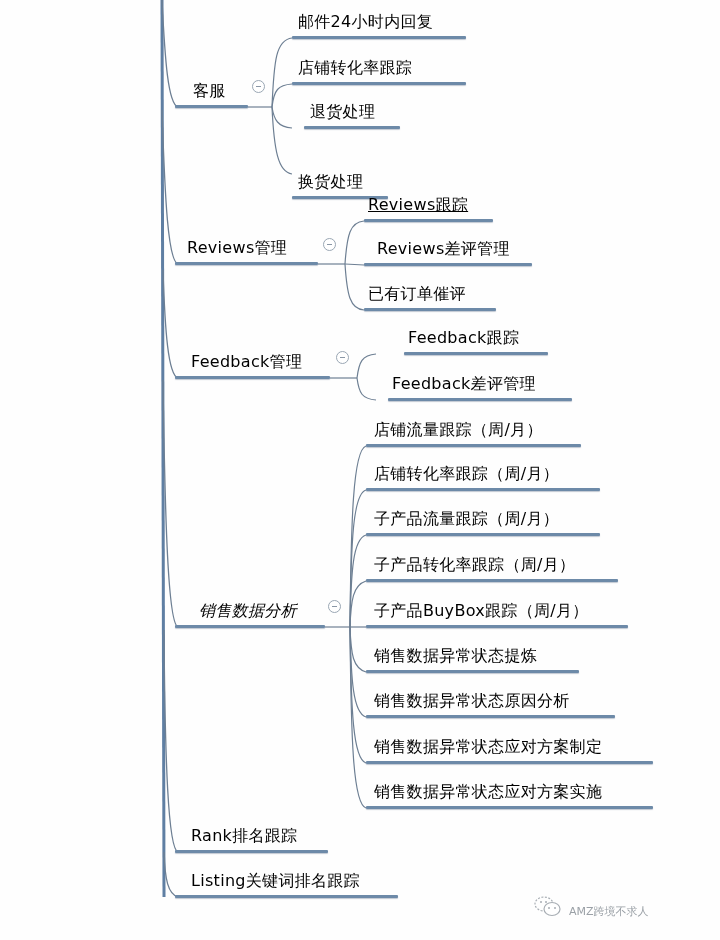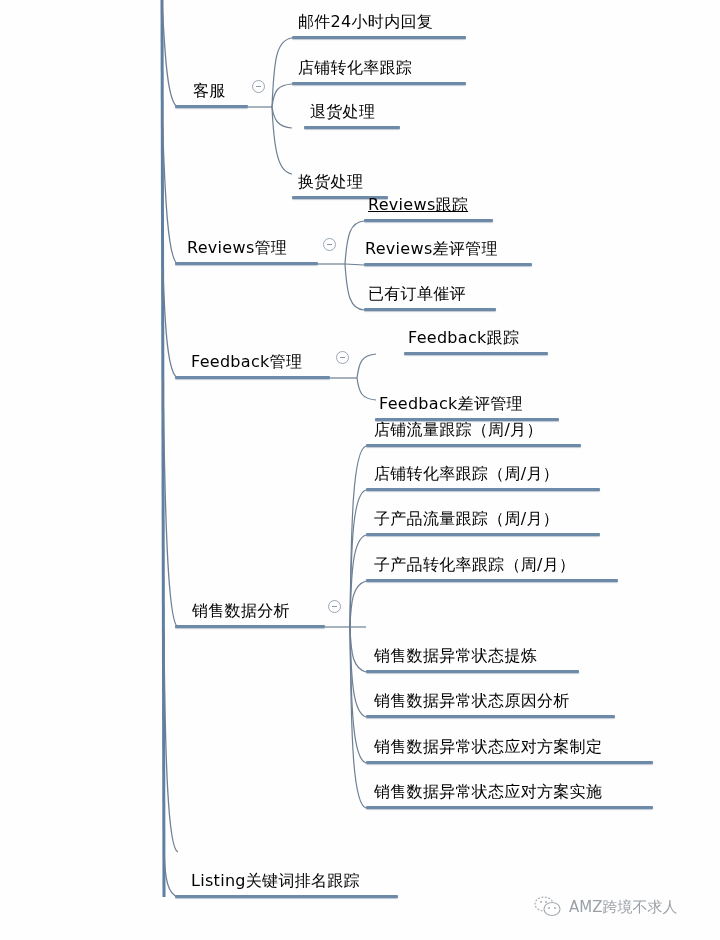--- a/index.html
+++ b/index.html
@@ -50,23 +50,23 @@
   .toggle::after {
     content: "";
     position: absolute;
     left: 3px; top: 5px;
     width: 5px; height: 1px;
     background: #8a97a6;
   }
   .watermark {
     position: absolute;
     left: 533px; top: 895px;
-    display: flex; align-items: center; gap: 6px;
+    display: flex; align-items: flex-end; gap: 6px;
     color: #9aa0a6;
-    font-size: 15px;
+    font-size: 11px;
   }
   .watermark svg { display: block; }
 </style>
 </head>
 <body>
 
 <div id="canvas">
 
   <svg class="links" viewBox="0 0 720 940">
 
@@ -133,82 +133,90 @@
     <span class="label" style="left:12px;">Reviews管理</span>
     <span class="underline"></span>
   </div>
   <div class="toggle" style="left:323px; top:238px;"></div>
 
   <div class="node" style="left:364px; top:190px; width:129px; height:32px;">
     <span class="label" style="left:4px;text-decoration:underline;">Reviews跟踪</span>
     <span class="underline"></span>
   </div>
   <div class="node" style="left:364px; top:234px; width:168px; height:32px;">
-    <span class="label" style="left:1px;text-align:center;">Reviews差评管理</span>
+    <span class="label" style="left:13px;text-align:center;">Reviews差评管理</span>
     <span class="underline"></span>
   </div>
   <div class="node" style="left:364px; top:279px; width:132px; height:32px;">
     <span class="label" style="left:4px;">已有订单催评</span>
     <span class="underline"></span>
   </div>
 
   <div class="node" style="left:175px; top:347px; width:155px; height:32px;">
     <span class="label" style="left:16px;">Feedback管理</span>
     <span class="underline"></span>
   </div>
   <div class="toggle" style="left:336px; top:351px;"></div>
 
   <div class="node" style="left:376px; top:323px; width:144px; height:32px;margin-left:28px;">
     <span class="label" style="left:4px;">Feedback跟踪</span>
     <span class="underline"></span>
   </div>
-  <div class="node" style="left:375px; top:369px; width:184px; height:32px;margin-top:20px;">
+  <div class="node" style="left:388px; top:369px; width:184px; height:32px;">
     <span class="label" style="left:4px;">Feedback差评管理</span>
     <span class="underline"></span>
   </div>
 
   <div class="node" style="left:175px; top:596px; width:150px; height:32px;">
-    <span class="label" style="left:17px;">销售数据分析</span>
+    <span class="label" style="left:24px;font-style:italic;">销售数据分析</span>
     <span class="underline"></span>
   </div>
   <div class="toggle" style="left:328px; top:600px;"></div>
 
   <div class="node" style="left:366px; top:415px; width:215px; height:32px;">
     <span class="label" style="left:8px;">店铺流量跟踪（周/月）</span>
     <span class="underline"></span>
   </div>
   <div class="node" style="left:366px; top:459px; width:234px; height:32px;">
     <span class="label" style="left:8px;">店铺转化率跟踪（周/月）</span>
     <span class="underline"></span>
   </div>
   <div class="node" style="left:366px; top:504px; width:234px; height:32px;">
     <span class="label" style="left:8px;">子产品流量跟踪（周/月）</span>
     <span class="underline"></span>
   </div>
   <div class="node" style="left:366px; top:550px; width:252px; height:32px;">
     <span class="label" style="left:8px;">子产品转化率跟踪（周/月）</span>
     <span class="underline"></span>
   </div>
+  <div class="node" style="left:366px; top:596px; width:262px; height:32px;">
+    <span class="label" style="left:8px;">子产品BuyBox跟踪（周/月）</span>
+    <span class="underline"></span>
+  </div>
   <div class="node" style="left:366px; top:641px; width:213px; height:32px;">
     <span class="label" style="left:8px;">销售数据异常状态提炼</span>
     <span class="underline"></span>
   </div>
   <div class="node" style="left:366px; top:686px; width:249px; height:32px;">
     <span class="label" style="left:8px;">销售数据异常状态原因分析</span>
     <span class="underline"></span>
   </div>
   <div class="node" style="left:366px; top:732px; width:287px; height:32px;">
     <span class="label" style="left:8px;text-align:right;">销售数据异常状态应对方案制定</span>
     <span class="underline"></span>
   </div>
   <div class="node" style="left:366px; top:777px; width:287px; height:32px;">
     <span class="label" style="left:8px;">销售数据异常状态应对方案实施</span>
     <span class="underline"></span>
   </div>
 
+  <div class="node" style="left:175px; top:821px; width:153px; height:32px;">
+    <span class="label" style="left:16px;">Rank排名跟踪</span>
+    <span class="underline"></span>
+  </div>
 
   <div class="node" style="left:175px; top:866px; width:223px; height:32px;">
     <span class="label" style="left:16px;">Listing关键词排名跟踪</span>
     <span class="underline"></span>
   </div>
 
   <div class="watermark">
     <span>
       <svg width="30" height="24" viewBox="0 0 30 24">
         <ellipse cx="11" cy="9" rx="9" ry="7" fill="none" stroke="#a8aeb4" stroke-width="1.2" stroke-dasharray="2 1.5"></ellipse>

